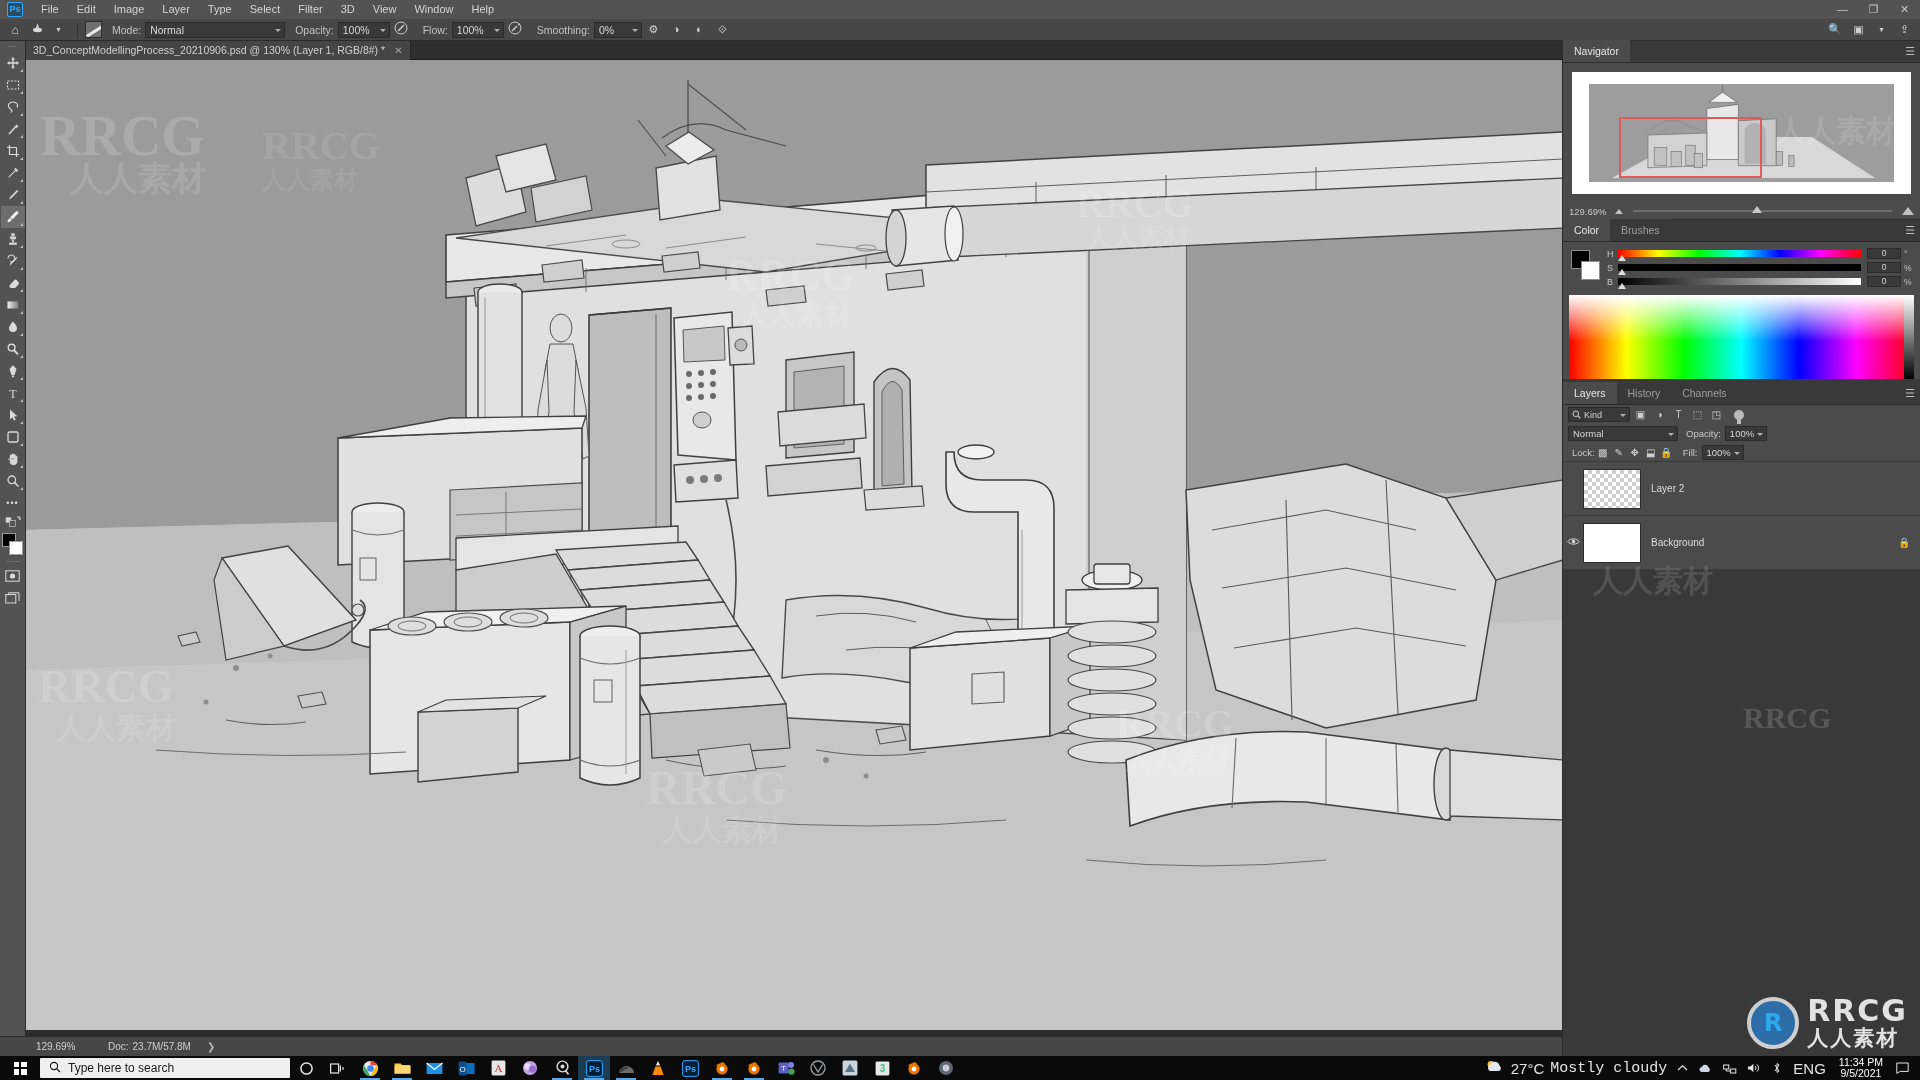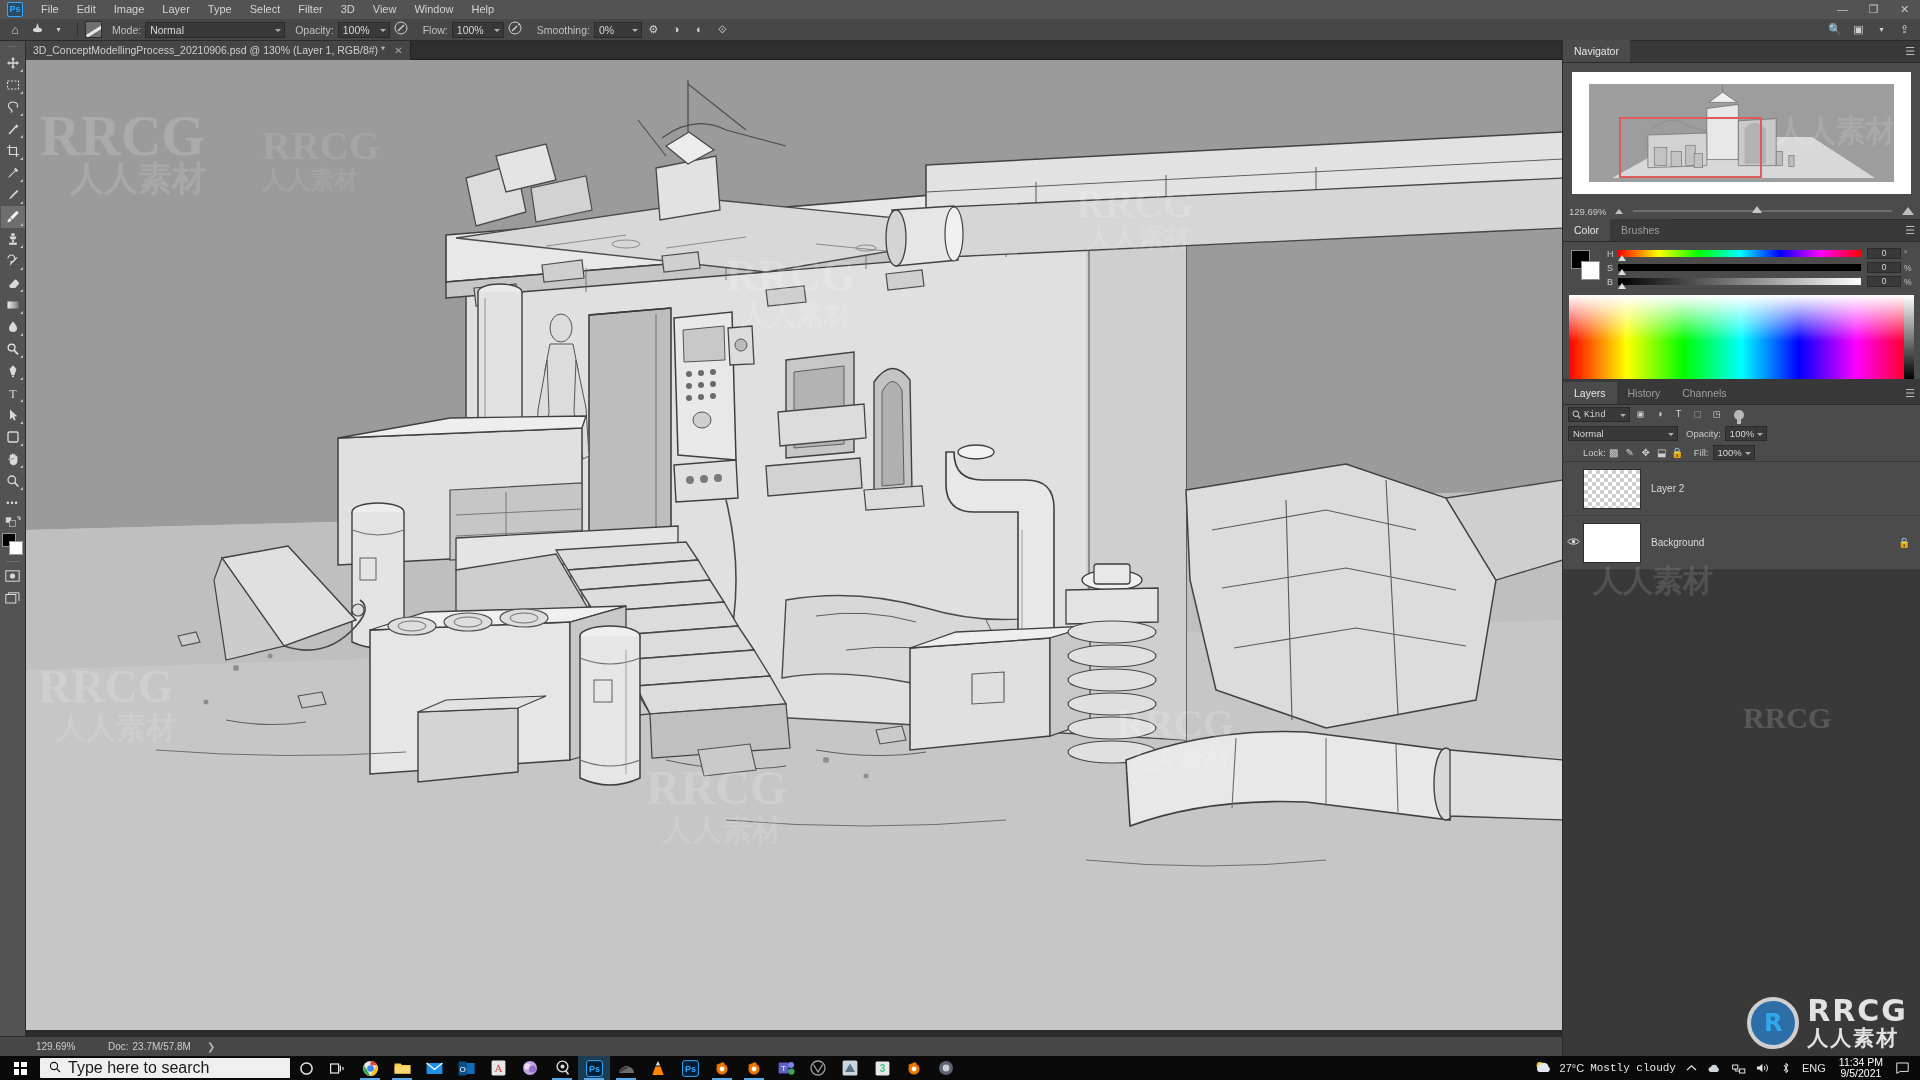--- a/index.html
+++ b/index.html
@@ -221,21 +221,20 @@
   }
   .colorfield .bw {
     position: absolute; right: 0; top: 0; width: 10px; height: 100%;
     background: linear-gradient(to bottom,#ffffff,#000000);
   }
 
   
   .lay-toolrow {
     height: 19px; display: flex; align-items: center; padding: 0 5px;
     background: #4b4b4b;
-    font-family: Liberation Mono, monospace;
   }
   .kindbox {
     display: flex; align-items: center; background: #393939;
     border: 1px solid #2b2b2b; height: 15px; padding: 0 3px; width: 62px;
     position: relative;
   }
   .kindbox span { color: #d0d0d0; font-size: 9px; margin-left: 3px; }
   .kindbox::after {
     content: ""; position: absolute; right: 3px; top: 6px;
     border-left: 3px solid transparent; border-right: 3px solid transparent;
@@ -329,31 +328,31 @@
   .winlogo {
     width: 13px; height: 13px; display: grid; grid-template-columns: 1fr 1fr;
     grid-template-rows: 1fr 1fr; gap: 1.5px;
   }
   .winlogo i { background: #ffffff; display: block; }
   .tb-search {
     width: 250px; height: 20px; background: #efefef; display: flex;
     align-items: center; border-radius: 1px;
   }
   .tb-search .mag { margin: 0 7px 0 9px; color: #111; font-size: 11px; }
-  .tb-search span { color: #1a1a1a; font-size: 16px; }
+  .tb-search span { color: #1a1a1a; font-size: 12px; }
   .tb-ic {
     width: 32px; height: 24px; display: flex; align-items: center;
     justify-content: center; position: relative;
   }
   .tb-ic .act {
     position: absolute; bottom: 0; left: 6px; right: 6px; height: 2px;
     background: #5aa9e6;
   }
   .tray { margin-left: auto; display: flex; align-items: center; padding-right: 6px; }
-  .tray-item { color: #e4e4e4; font-size: 11px; margin: 0 5px; display: flex; align-items: center; }
+  .tray-item { color: #e4e4e4; font-size: 15px; margin: 0 5px; display: flex; align-items: center; }
   .clock { color: #ffffff; font-size: 10.5px; line-height: 11px; text-align: center; margin: 0 8px; }
 
   
   .wm {
     position: absolute; color: rgba(255,255,255,0.16); font-weight: bold;
     pointer-events: none; user-select: none; font-family: "Liberation Serif", serif;
   }
   .wm2 { color: rgba(255,255,255,0.13); font-family: "DejaVu Sans", sans-serif; }
   .brandlogo {
     position: absolute; right: 12px; bottom: 30px; display: flex;
@@ -1000,21 +999,21 @@
       <div class="tog-pill"></div>
     </div>
 
     <div class="blendrow">
       <div class="blend-sel">Normal</div>
       <div class="small-lab">Opacity:</div>
       <div class="num-sel">100%</div>
     </div>
 
     <div class="lockrow">
-      <div class="small-lab" style="margin-left:15px;">Lock:</div>
+      <div class="small-lab" style="margin-left:4px;">Lock:</div>
       <div class="lock-ic">▩</div>
       <div class="lock-ic">✎</div>
       <div class="lock-ic">✥</div>
       <div class="lock-ic">⬓</div>
       <div class="lock-ic">🔒</div>
       <div class="small-lab">Fill:</div>
       <div class="num-sel">100%</div>
     </div>
 
     <div class="layerlist">

